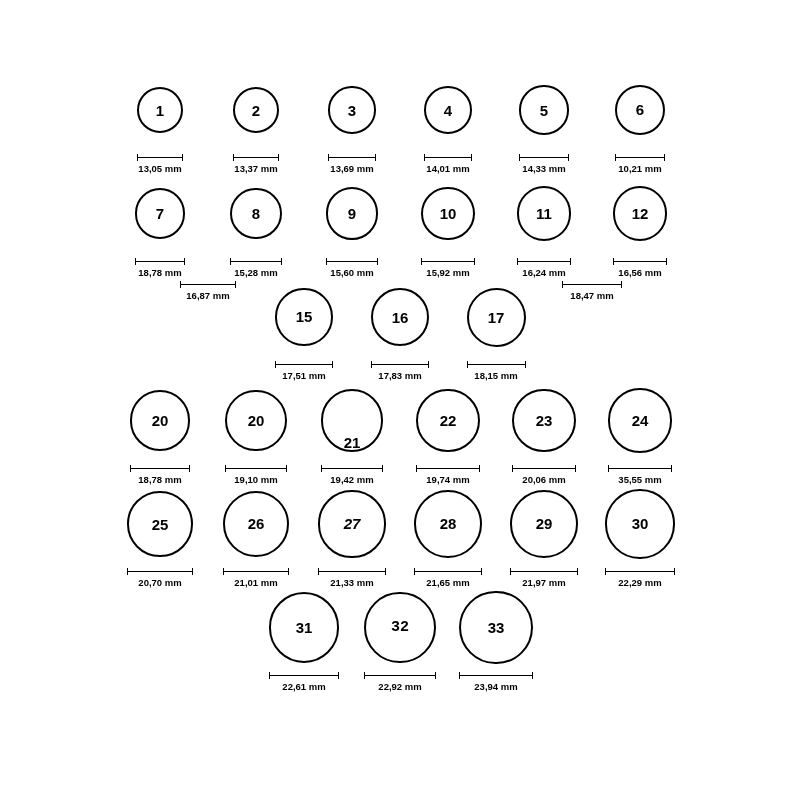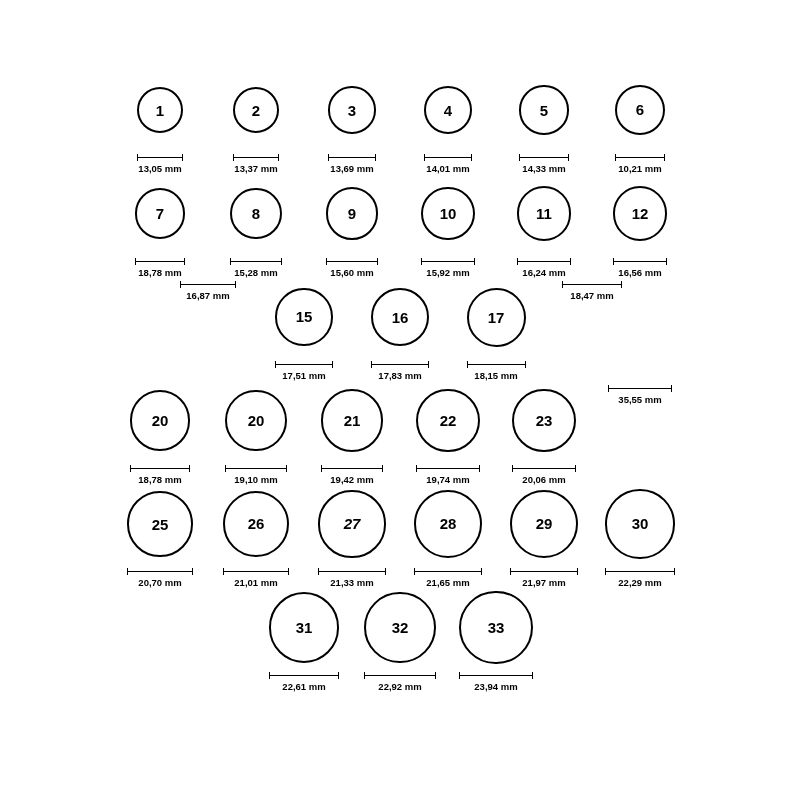--- a/index.html
+++ b/index.html
@@ -343,21 +343,21 @@
           </div>
           <div class="dim-block">
             <div class="dim-bar" style="width: 61.4275px;">
               <div class="dim-line"></div>
             </div>
             <div class="dim-label">19,10 mm</div>
           </div>
         </div>
         <div class="ring-cell">
           <div class="ring-circle-wrap">
-            <div class="ring-circle" style="width: 62.2435px; height: 62.2435px;">
+            <div class="ring-circle" style="width: 62.2435px; height: 62.2435px; align-items: flex-end;">
               <span class="ring-number">21</span>
             </div>
           </div>
           <div class="dim-block">
             <div class="dim-bar" style="width: 62.2435px;">
               <div class="dim-line"></div>
             </div>
             <div class="dim-label">19,42 mm</div>
           </div>
         </div>
@@ -381,20 +381,25 @@
             </div>
           </div>
           <div class="dim-block">
             <div class="dim-bar" style="width: 63.8755px;">
               <div class="dim-line"></div>
             </div>
             <div class="dim-label">20,06 mm</div>
           </div>
         </div>
         <div class="ring-cell">
+          <div class="ring-circle-wrap">
+            <div class="ring-circle" style="width: 64.6915px; height: 64.6915px;">
+              <span class="ring-number">24</span>
+            </div>
+          </div>
           <div class="dim-block">
             <div class="dim-bar" style="width: 64.6915px;">
               <div class="dim-line"></div>
             </div>
             <div class="dim-label">35,55 mm</div>
           </div>
         </div>
       </div>
       <div class="chart-row">
         <div class="ring-cell">
@@ -485,21 +490,21 @@
           </div>
           <div class="dim-block">
             <div class="dim-bar" style="width: 70.378px;">
               <div class="dim-line"></div>
             </div>
             <div class="dim-label">22,61 mm</div>
           </div>
         </div>
         <div class="ring-cell">
           <div class="ring-circle-wrap">
-            <div class="ring-circle" style="width: 71.1685px; height: 71.1685px;">
+            <div class="ring-circle" style="width: 71.1685px; height: 71.1685px; font-family: Liberation Mono, monospace;">
               <span class="ring-number">32</span>
             </div>
           </div>
           <div class="dim-block">
             <div class="dim-bar" style="width: 71.1685px;">
               <div class="dim-line"></div>
             </div>
             <div class="dim-label">22,92 mm</div>
           </div>
         </div>

